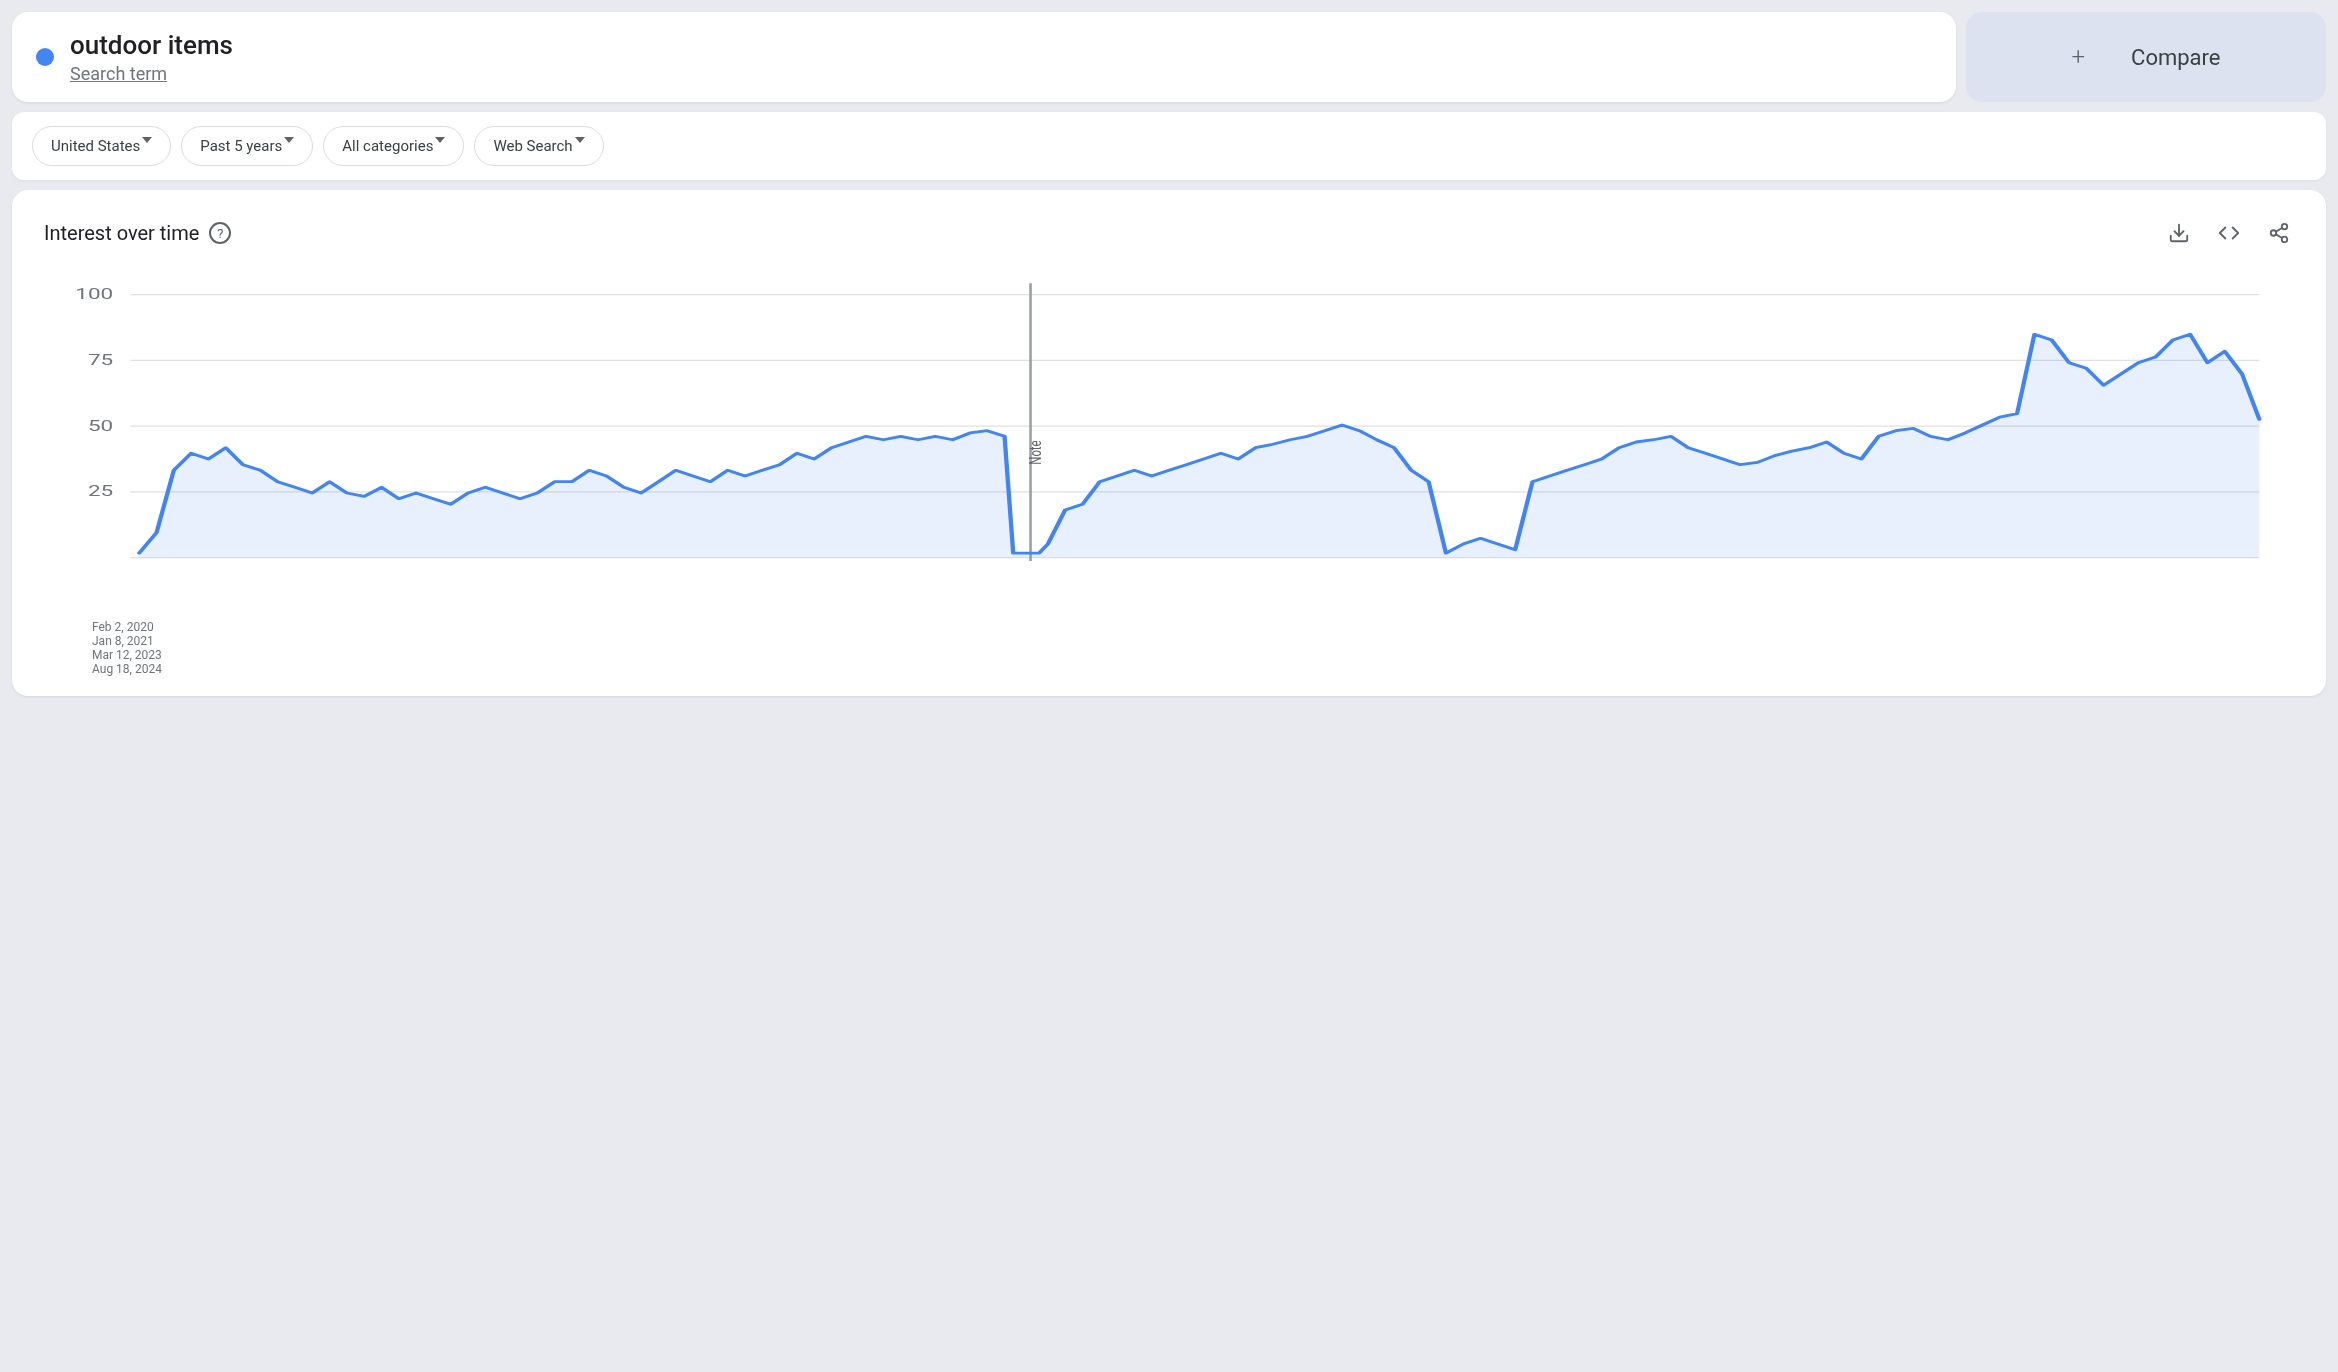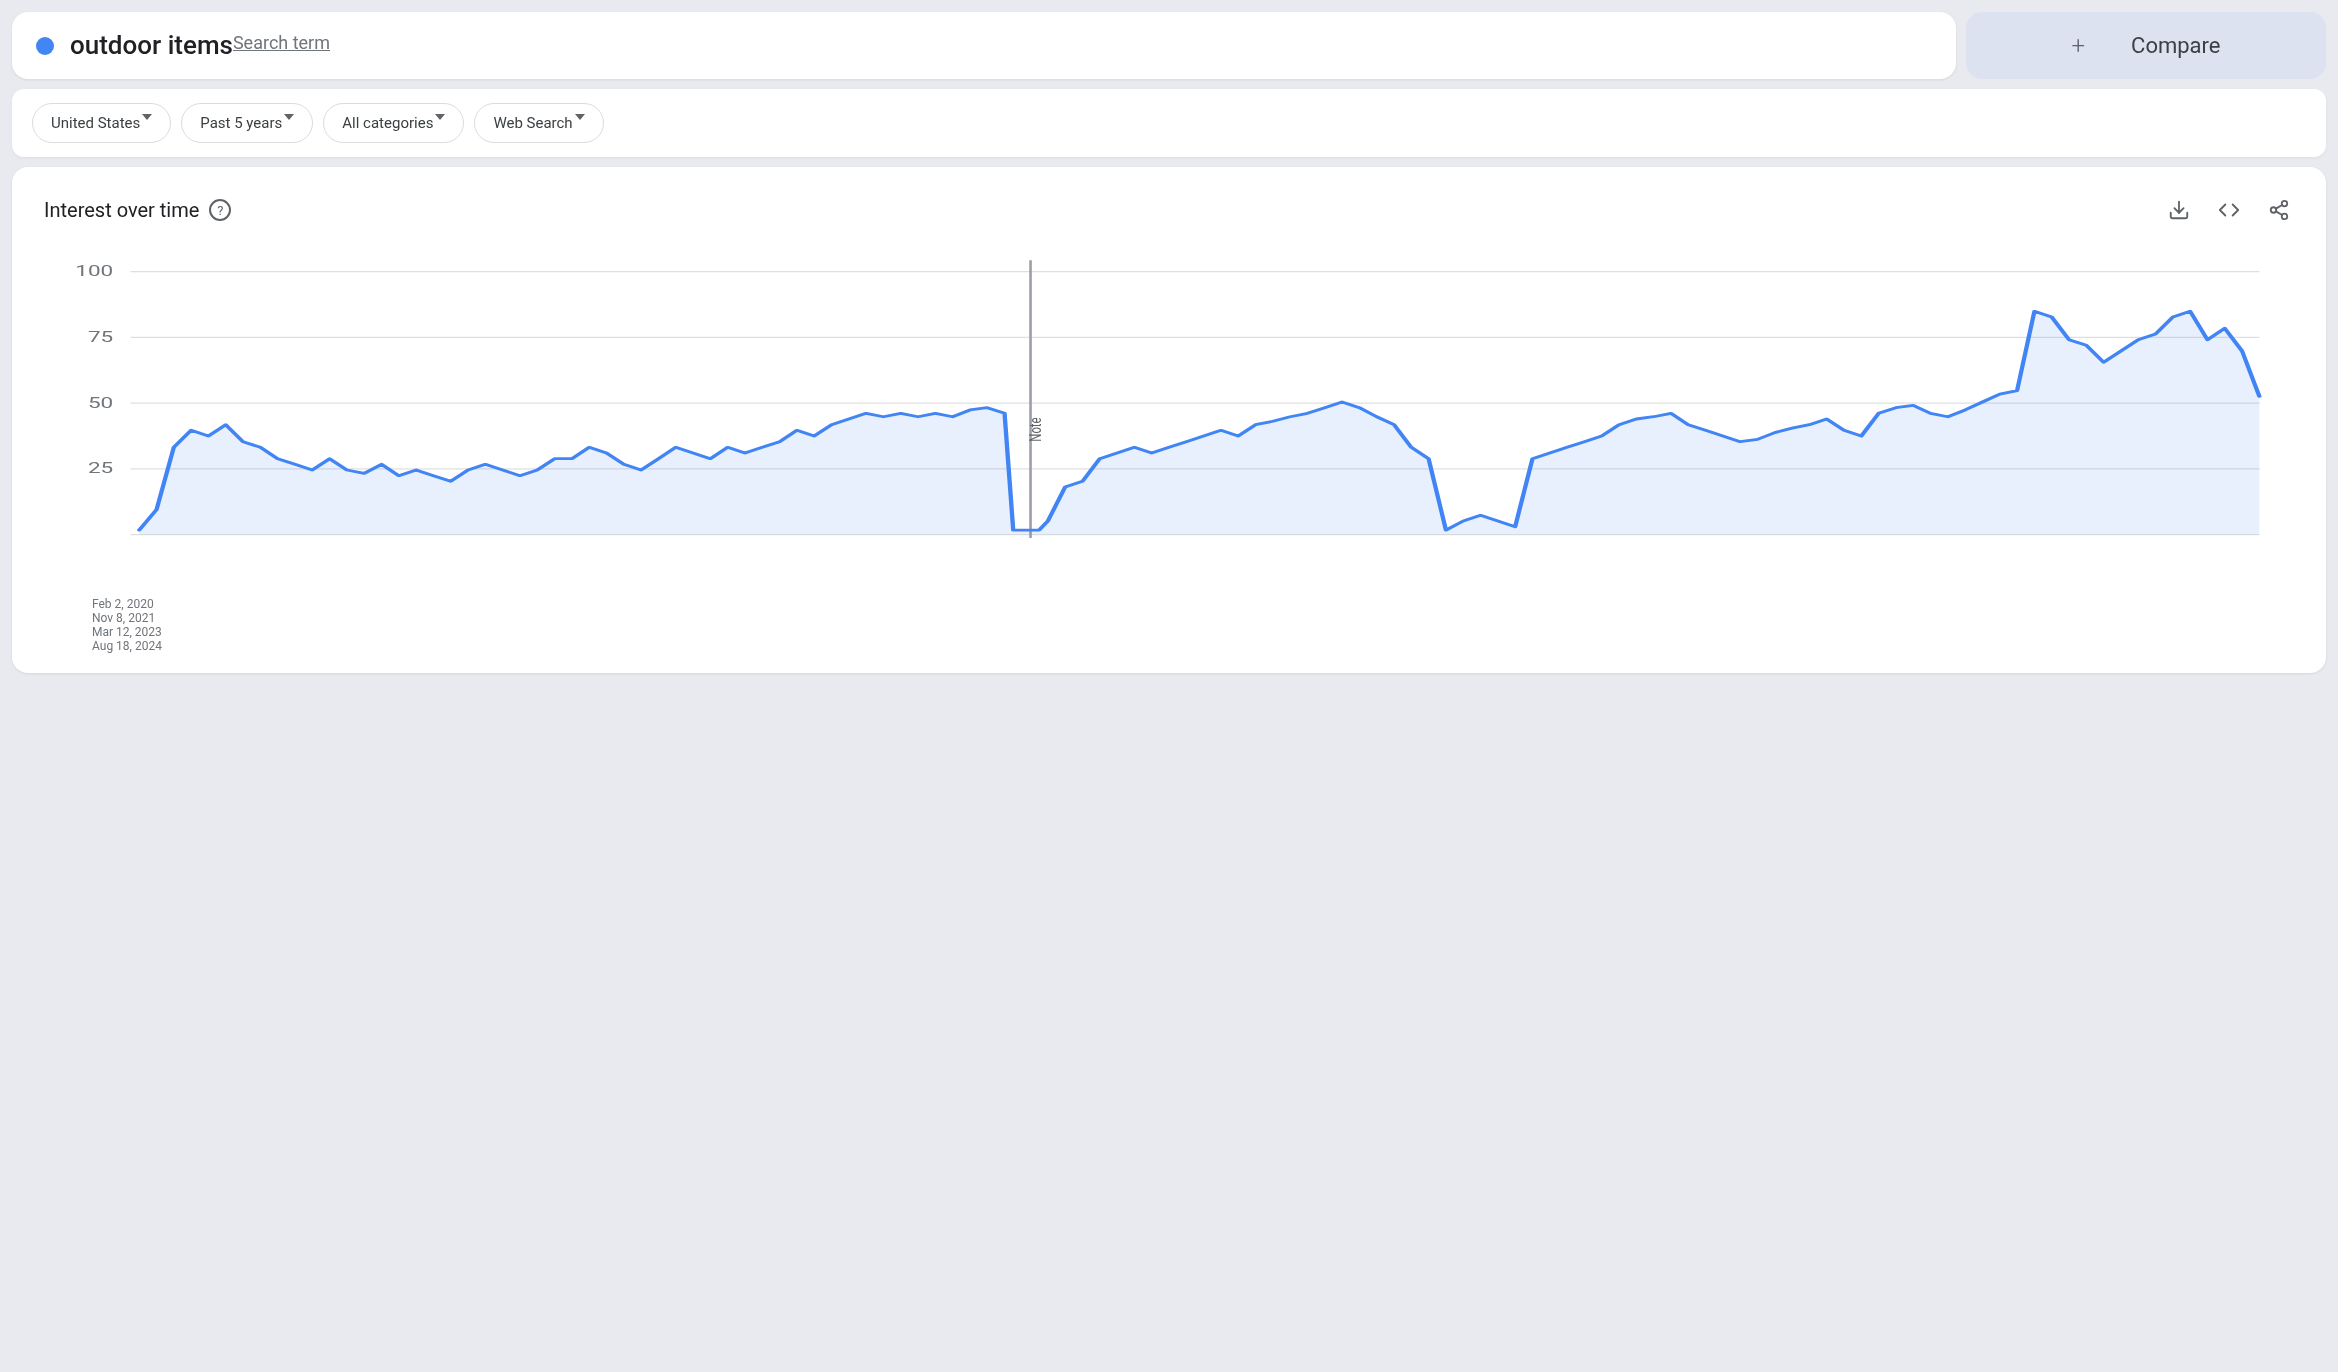--- a/index.html
+++ b/index.html
@@ -30,21 +30,21 @@
     .search-dot {
       width: 18px;
       height: 18px;
       border-radius: 50%;
       background: #4285f4;
       flex-shrink: 0;
     }
 
     .search-text-block {
       display: flex;
-      flex-direction: row;
+      flex-direction: column;
     }
 
     .search-term-label {
       font-size: 26px;
       font-weight: 500;
       color: #202124;
       line-height: 1.2;
     }
 
     .search-sublabel {
@@ -531,17 +531,17 @@
           1270,90
           1280,130
           1280,252
           55,252
         "></polygon>
     </svg>
   </div>
 
   <div class="x-labels">
     <span>Feb 2, 2020</span>
-    <span>Nov 8, 2021</span>
+    <span>Jan 8, 2021</span>
     <span>Mar 12, 2023</span>
     <span>Aug 18, 2024</span>
   </div>
 </div>
 
 </body></html>

